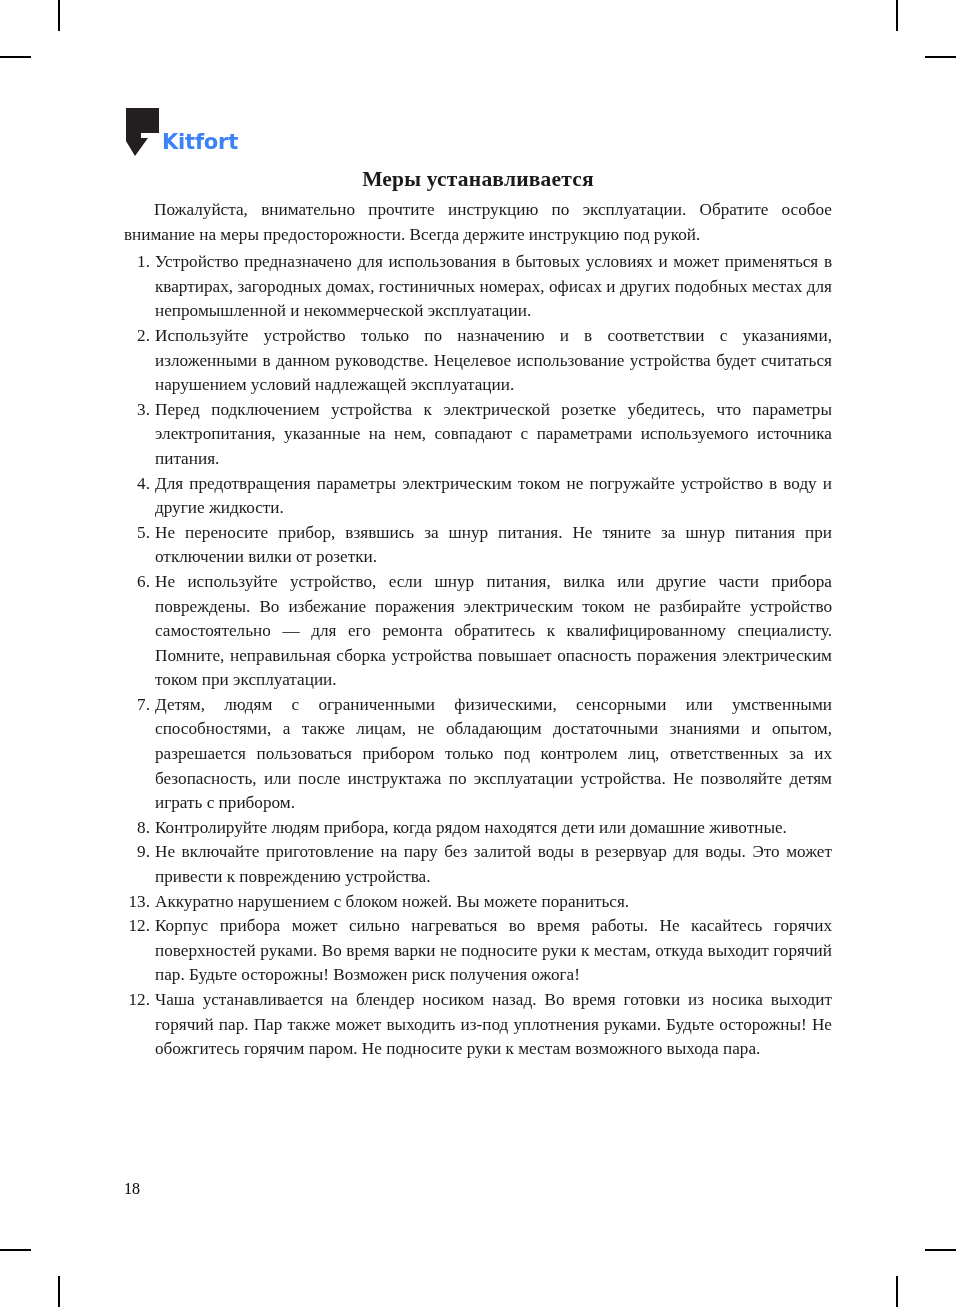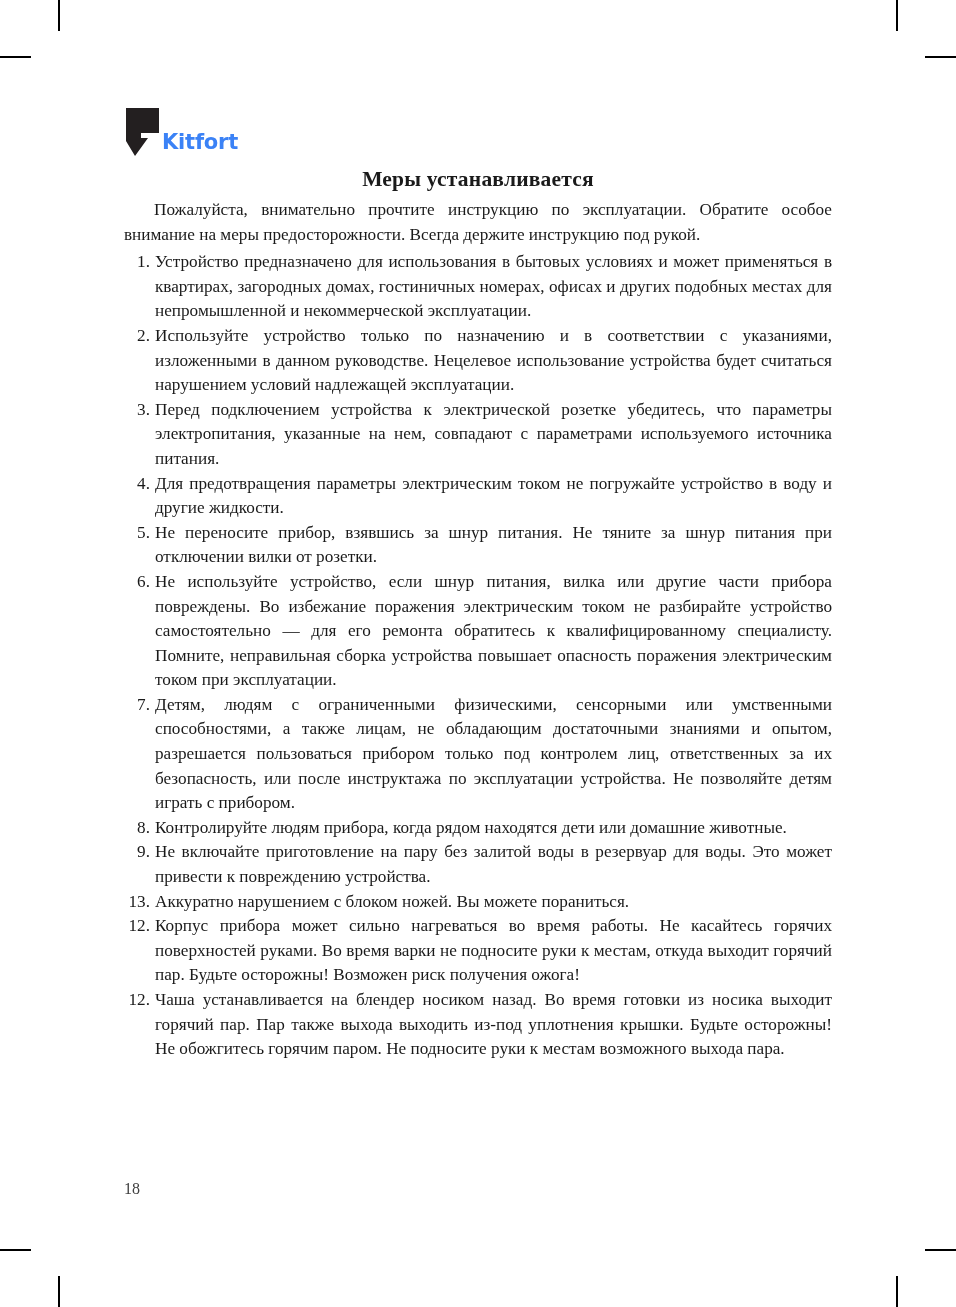--- a/index.html
+++ b/index.html
@@ -108,21 +108,21 @@
   ol.rules > li .txt {
     display: block;
   }
 
   
   .folio {
     position: absolute;
     left: 124px;
     top: 1180px;
     font-size: 16px;
-    color: #404040;
+    color: #000000;
   }
 </style>
 </head>
 <body>
 
 <div class="page">
 
   <div class="crop crop-v crop-tl-v"></div>
   <div class="crop crop-h crop-tl-h"></div>
   <div class="crop crop-v crop-tr-v"></div>
@@ -185,20 +185,20 @@
         <li>
           <span class="num">13.</span>
           <span class="txt">Аккуратно нарушением с блоком ножей. Вы можете пораниться.</span>
         </li>
         <li>
           <span class="num">12.</span>
           <span class="txt">Корпус прибора может сильно нагреваться во время работы. Не касайтесь горячих поверхностей руками. Во время варки не подносите руки к местам, откуда выходит горячий пар. Будьте осторожны! Возможен риск получения ожога!</span>
         </li>
         <li>
           <span class="num">12.</span>
-          <span class="txt">Чаша устанавливается на блендер носиком назад. Во время готовки из носика выходит горячий пар. Пар также выхода выходить из-под уплотнения крышки. Будьте осторожны! Не обожгитесь горячим паром. Не подносите руки к местам возможного выхода пара.</span>
+          <span class="txt">Чаша устанавливается на блендер носиком назад. Во время готовки из носика выходит горячий пар. Пар также может выходить из-под уплотнения руками. Будьте осторожны! Не обожгитесь горячим паром. Не подносите руки к местам возможного выхода пара.</span>
         </li>
       </ol>
   </div>
 
   <div class="folio">18</div>
 
 </div>
 
 </body></html>

